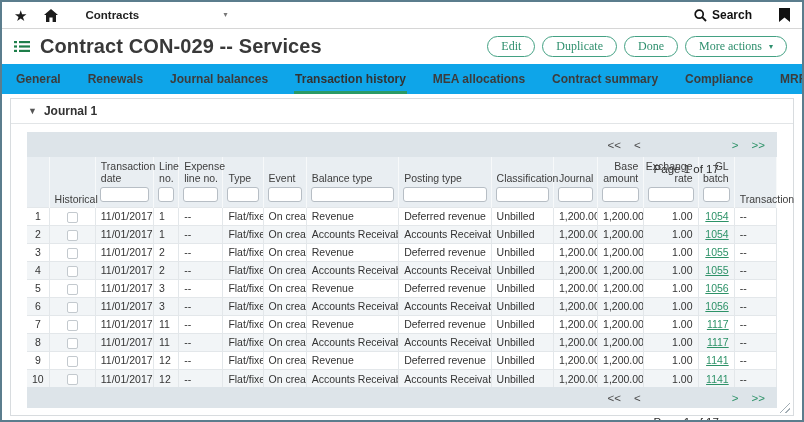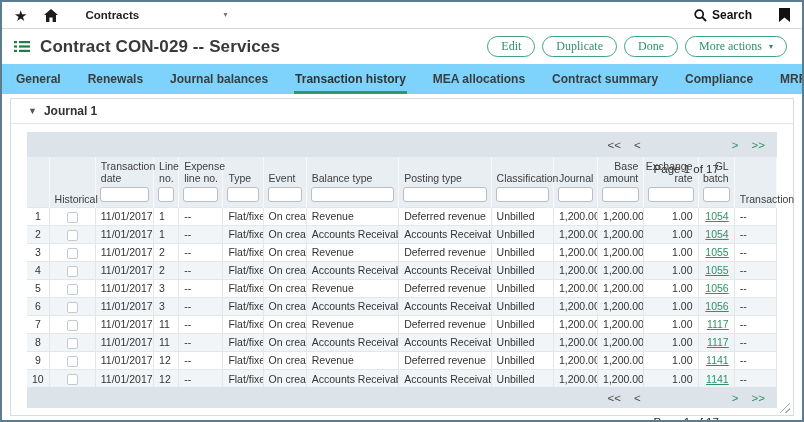--- a/index.html
+++ b/index.html
@@ -36,39 +36,39 @@
   .bookmark-ic { margin-left:27px; display:flex; cursor:pointer; }
 
   
   .titlebar {
     flex:0 0 35px; height:35px;
     display:flex; align-items:center;
     padding:0 15px 0 12px; gap:10px;
     background:#fff;
   }
   .list-ic { display:flex; }
-  .page-title { font-size:17px; font-weight:700; color:#393939; letter-spacing:.1px; }
+  .page-title { font-size:20px; font-weight:700; color:#393939; letter-spacing:.1px; }
   .actions { margin-left:auto; display:flex; gap:7px;font-family:Liberation Serif, serif; }
   .pill {
     height:21px;
     border:1.5px solid #43a183; border-radius:11px;
     background:#fff; color:#2e8f6d;
     font-size:12px; font-family:inherit; font-weight:500;
     padding:0 13px;
     display:flex; align-items:center; gap:7px;
     cursor:pointer; white-space:nowrap;
   }
   .pill .chev { font-size:8px; color:#2e8f6d; line-height:1; }
 
   
   .tabsrow {
     flex:0 0 30px; height:30px;
     display:flex; align-items:stretch; gap:25px;
     padding:0 0 0 13px;
-    background:#7dd3fc;
+    background:#0ea5e9;
   }
   .tab {
     font-size:12px; font-weight:700; color:#3c3c3c;
     display:flex; align-items:center;
     border-bottom:3px solid transparent;
     padding:2px 1px 0; cursor:pointer; white-space:nowrap;
   }
   .tab.active { border-bottom-color:#2a9a66; color:#333; }
 
   

